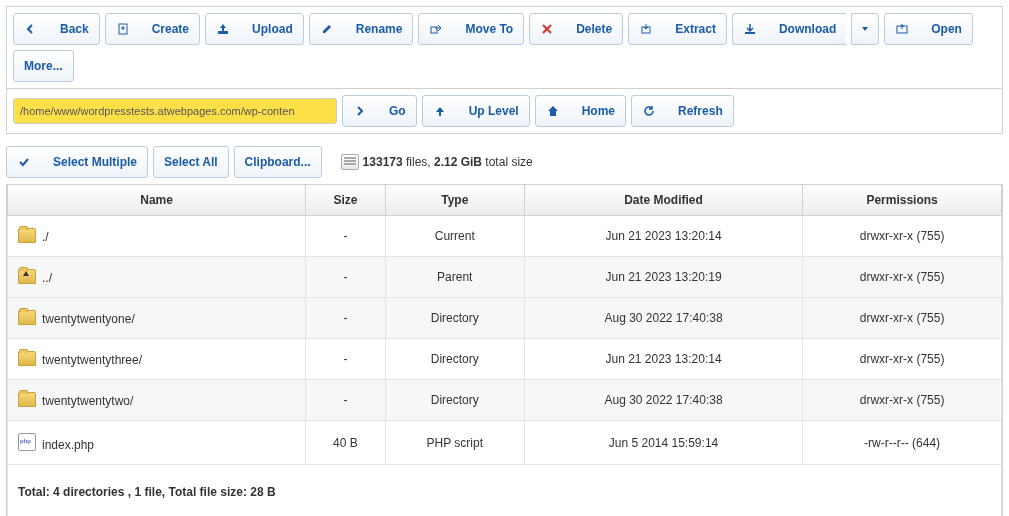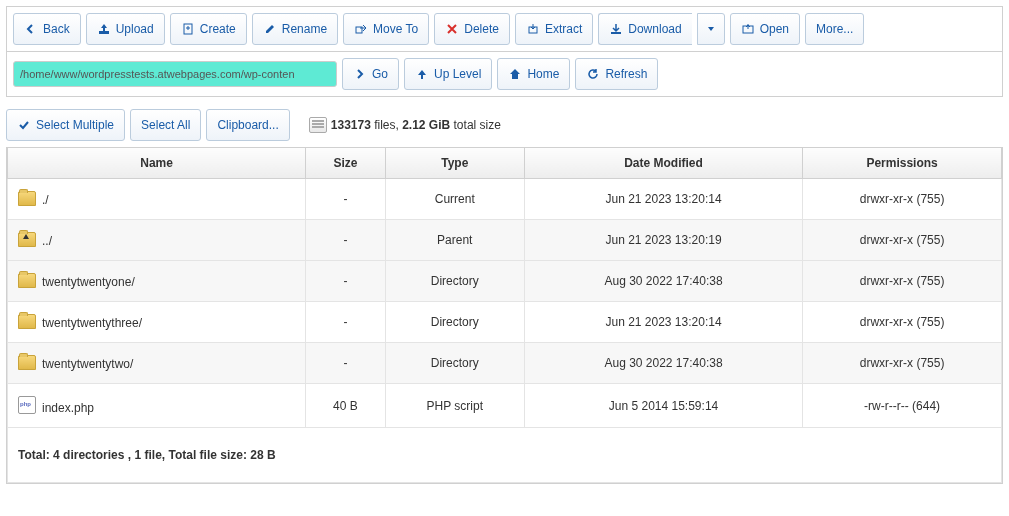--- a/index.html
+++ b/index.html
@@ -1,24 +1,24 @@
 <!DOCTYPE html>
 <html><head>
 <meta charset="utf-8">
 <style>
 body{margin:0;font-family:Arial,Helvetica,sans-serif;font-size:12px;color:#333;background:#fff}
 .panel{border:1px solid #d0d0d0;margin:6px}
 .toolbar{padding:6px;border-bottom:1px solid #d0d0d0;display:flex;flex-wrap:wrap;gap:5px;align-items:center}
 .toolbar.no-border{border-bottom:none}
-.btn{display:inline-flex;align-items:center;gap:5px;padding:4px 10px;border:1px solid #bcd;border-radius:3px;background:linear-gradient(#fff,#eef3f9);color:#1a5ca8;font-size:12px;font-weight:normal;cursor:pointer;height:22px;box-sizing:content-box}
+.btn{display:inline-flex;align-items:center;gap:22px;padding:4px 10px;border:1px solid #bcd;border-radius:3px;background:linear-gradient(#fff,#eef3f9);color:#1a5ca8;font-size:12px;font-weight:bold;cursor:pointer;height:22px;box-sizing:content-box}
 .btn .ico{width:14px;height:14px;display:inline-flex;align-items:center;justify-content:center}
 .btn.split{border-top-right-radius:0;border-bottom-right-radius:0;border-right:none}
 .btn.split-arrow{border-top-left-radius:0;border-bottom-left-radius:0;padding:4px 6px}
 .selection-bar{padding:6px;display:flex;gap:5px;align-items:center}
-.path-input{flex:0 0 310px;height:24px;border:1px solid #ccc;border-radius:3px;padding:0 6px;font-size:11px;color:#555;background:#5eead4}
+.path-input{flex:0 0 310px;height:24px;border:1px solid #ccc;border-radius:3px;padding:0 6px;font-size:11px;color:#555;background:#fde047}
 .stats{margin-left:14px;display:flex;align-items:center;gap:4px;color:#333}
 .stats .db-ico{width:16px;height:14px;border:1px solid #aaa;border-radius:2px;background:linear-gradient(#fff,#e8e8e8);position:relative}
 .stats .db-ico::before{content:"";position:absolute;top:2px;left:2px;right:2px;height:2px;background:#aaa;box-shadow:0 3px #aaa,0 6px #aaa}
 table.files{width:100%;border-collapse:collapse}
 table.files th{background:linear-gradient(#fdfdfd,#ededed);border:1px solid #d0d0d0;border-top:none;padding:8px 6px;font-weight:bold;color:#333;font-size:12px}
 table.files td{border:1px solid #e4e4e4;padding:12px 8px;text-align:center;font-size:12px;color:#333}
 table.files td.name{text-align:left;padding-left:10px}
 table.files tr.even{background:#f7f7f7}
 table.files tr.sum td{text-align:left;font-weight:bold;padding:20px 10px;border-top:1px solid #d0d0d0}
 .file-ico{display:inline-block;width:16px;height:13px;vertical-align:-2px;margin-right:6px;border-radius:2px 2px 0 0;position:relative}
@@ -40,34 +40,34 @@
         <span class="ico">
           <svg width="12" height="12" viewBox="0 0 12 12">
             <path d="M7 2 L3 6 L7 10" stroke="#1a5ca8" stroke-width="2" fill="none"></path>
           </svg>
         </span>
         <span>Back</span>
       </button>
   <button class="btn">
         <span class="ico">
           <svg width="12" height="12" viewBox="0 0 12 12">
+            <rect x="2" y="1" width="8" height="10" fill="none" stroke="#1a5ca8"></rect>
+            <path d="M6 3 L6 7 M4 5 L8 5" stroke="#1a5ca8"></path>
+          </svg>
+        </span>
+        <span>Create</span>
+      </button>
+  <button class="btn">
+        <span class="ico">
+          <svg width="12" height="12" viewBox="0 0 12 12">
             <rect x="1" y="8" width="10" height="3" fill="#1a5ca8"></rect>
             <path d="M6 1 L9 5 L7 5 L7 8 L5 8 L5 5 L3 5 Z" fill="#1a5ca8"></path>
           </svg>
         </span>
         <span>Upload</span>
-      </button>
-  <button class="btn">
-        <span class="ico">
-          <svg width="12" height="12" viewBox="0 0 12 12">
-            <rect x="2" y="1" width="8" height="10" fill="none" stroke="#1a5ca8"></rect>
-            <path d="M6 3 L6 7 M4 5 L8 5" stroke="#1a5ca8"></path>
-          </svg>
-        </span>
-        <span>Create</span>
       </button>
   <button class="btn">
         <span class="ico">
           <svg width="12" height="12" viewBox="0 0 12 12">
             <path d="M2 10 L2 8 L8 2 L10 4 L4 10 Z" fill="#1a5ca8"></path>
           </svg>
         </span>
         <span>Rename</span>
       </button>
   <button class="btn">

